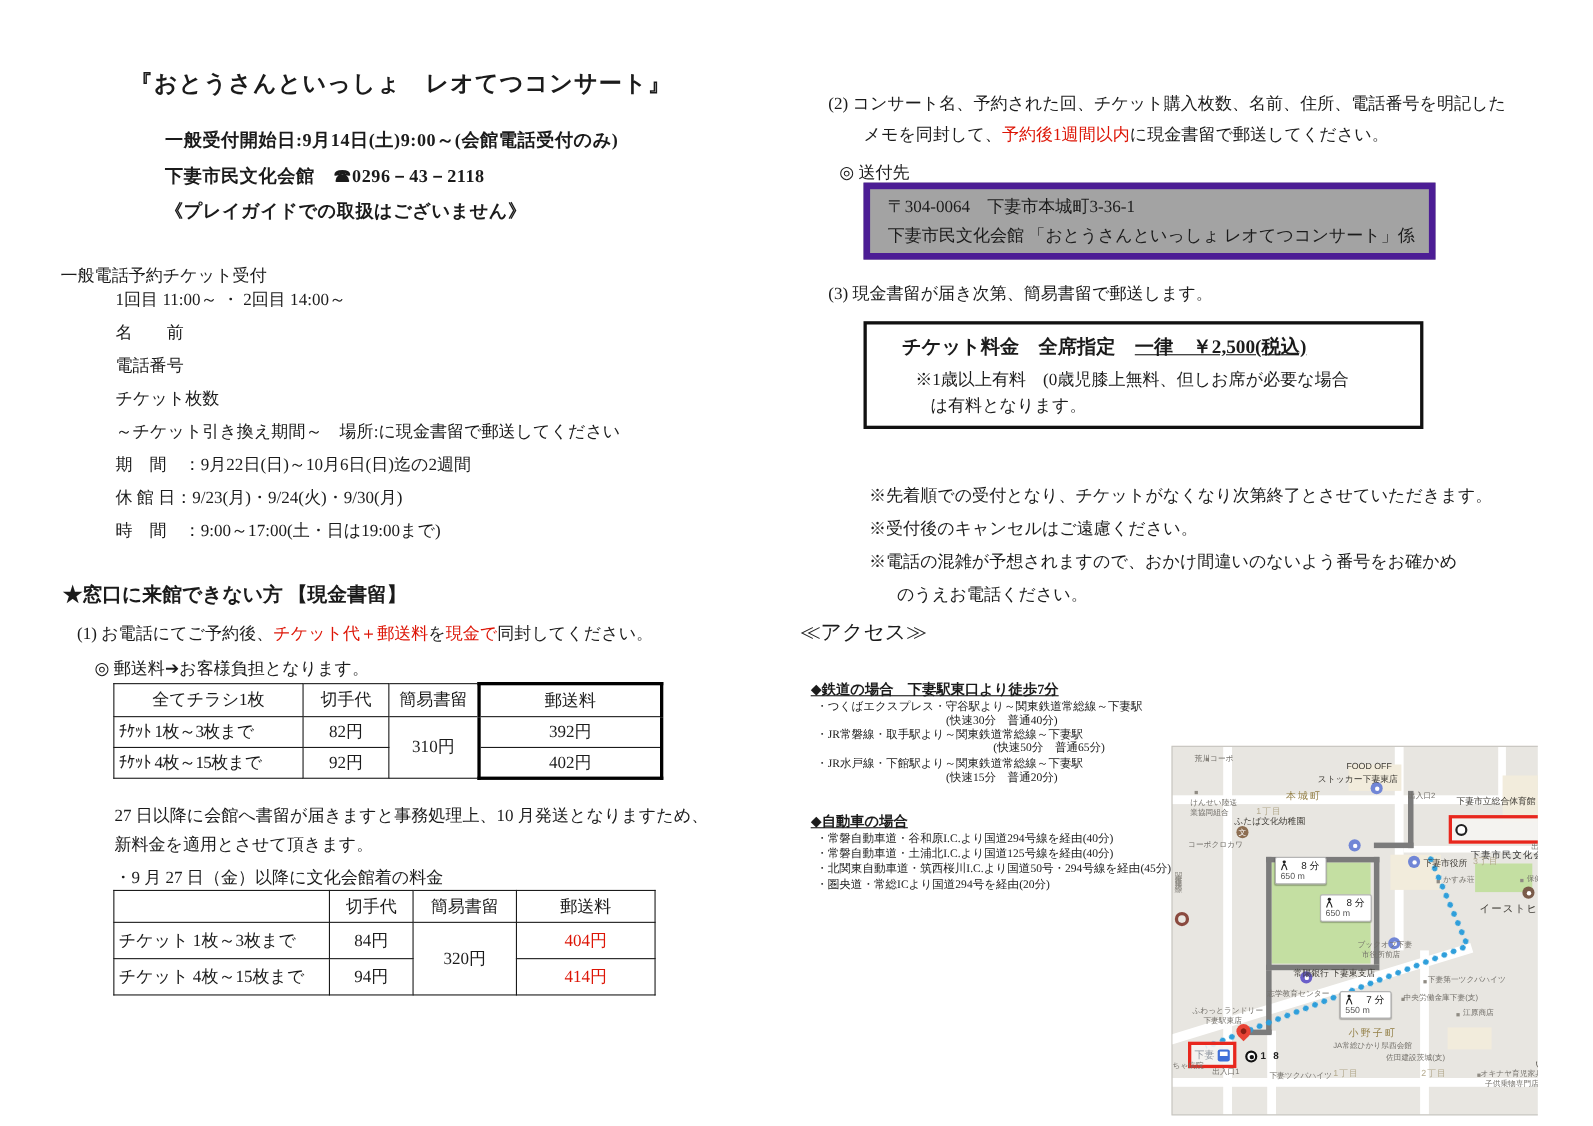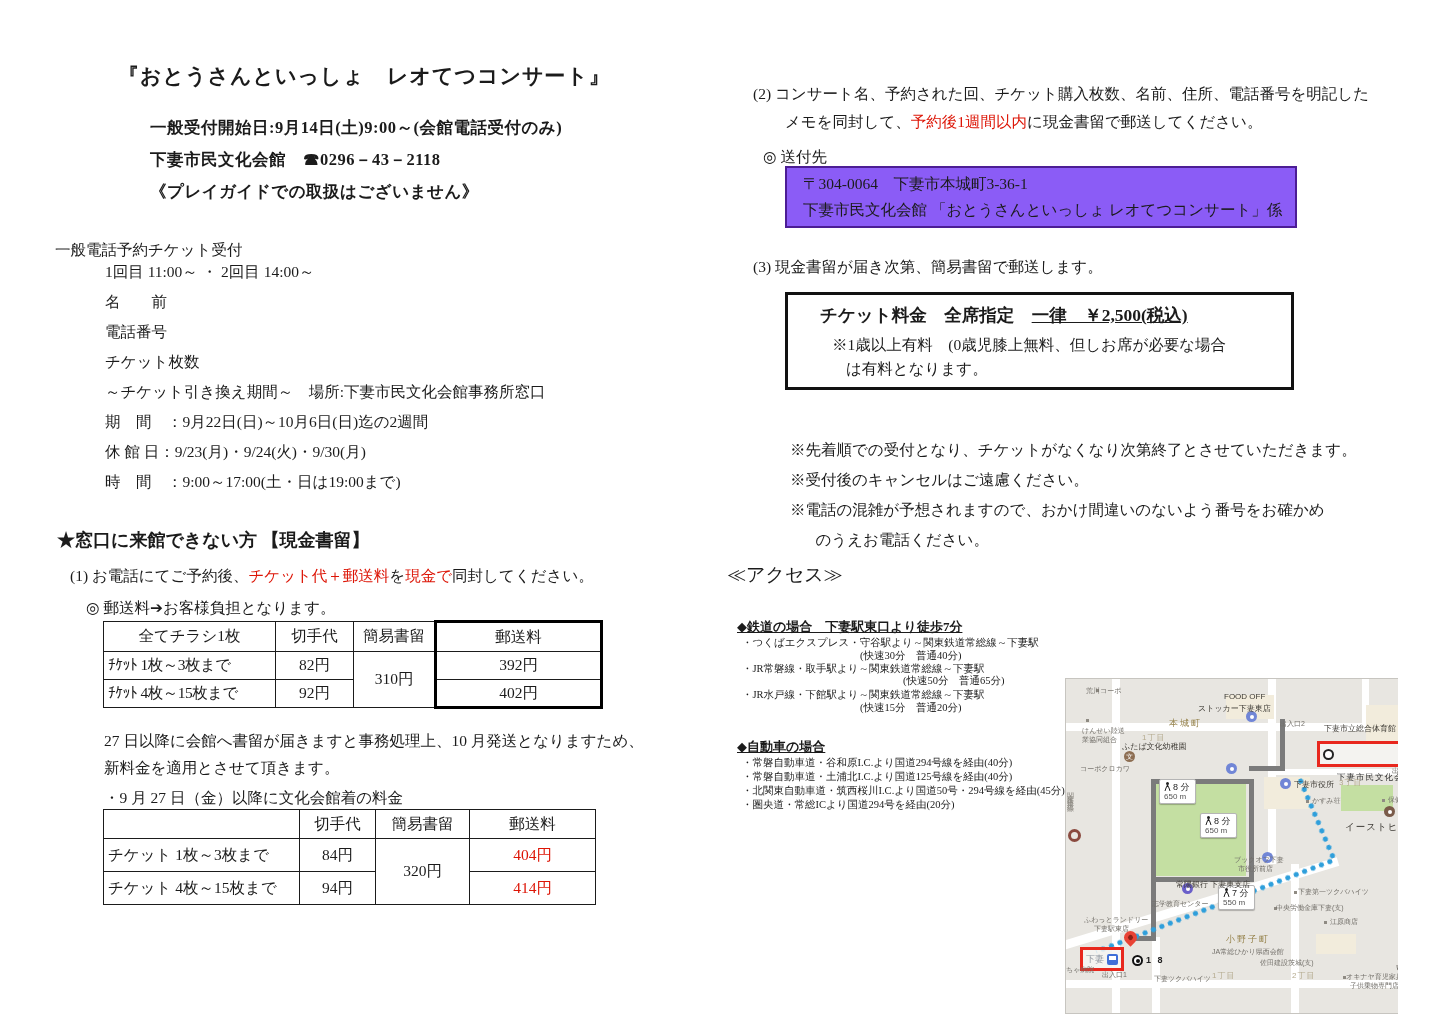--- a/index.html
+++ b/index.html
@@ -16,21 +16,21 @@
   table.fee{border-collapse:collapse;position:absolute;table-layout:fixed;}
   table.fee td,table.fee th{border:1.6px solid #1b1b1b;font-size:15.5px;font-weight:normal;
        text-align:center;padding:0;vertical-align:middle;}
   table.fee .lbl{text-align:left;padding-left:4px;}
   .halfkana{font-size:14.5px;letter-spacing:-0.5px;}
   .tl{border-left:3px solid #000 !important;}
   .tr2{border-right:3px solid #000 !important;}
   .tt{border-top:3px solid #000 !important;}
   .tb{border-bottom:3px solid #000 !important;}
   
-  .box{position:absolute;border:2px solid #4c1d95;background:#8b5cf6;}
+  .box{position:absolute;border:6px solid #4c1d95;background:#a3a3a3;}
   .pricebox{position:absolute;border:3px solid #111;background:#fff;}
   .small-access{font-size:10.5px;line-height:13px;}
   .acc-h{font-size:13px;font-weight:bold;text-decoration:underline;}
   
   .map{position:absolute;left:1065px;top:678px;width:381px;height:334px;background:#e8e6e1;
        border:1px solid #c7c5c0;overflow:hidden;font-family:"Liberation Sans","DejaVu Sans",sans-serif;}
   .road{position:absolute;background:#ffffff;}
   .park{position:absolute;background:#c4dfa2;}
   .bld{position:absolute;background:#f2ecdc;}
   .groute{position:absolute;background:#7b7b7b;}
@@ -45,21 +45,21 @@
   .lbl-district{font-size:8px;color:#b5ab8f;letter-spacing:1px;}
   .lbl-vert{font-size:7px;color:#8c8982;writing-mode:vertical-rl;letter-spacing:2px;}
   .poic{position:absolute;width:11px;height:11px;border-radius:50%;
         display:flex;align-items:center;justify-content:center;}
   .poic .wdot{width:4px;height:4px;background:#fff;border-radius:50%;}
   .blue{background:#7186d6;}
   .brown{background:#7a5b49;}
   .mdot{position:absolute;width:3px;height:3px;background:#8f8b83;}
   .badge{position:absolute;background:#fff;border:1px solid #b5b5b5;border-radius:2px;
          padding:2px 5px 2px 4px;box-shadow:0 1px 1px rgba(0,0,0,.25);}
-  .b-top{font-size:9px;color:#1d1d1d;display:flex;align-items:center;gap:2px;line-height:10px;}
+  .b-top{font-size:9px;color:#1d1d1d;display:flex;align-items:center;gap:12px;line-height:10px;}
   .b-dist{font-size:8px;color:#555;line-height:9px;}
   .redbox{position:absolute;border:3px solid #e8271d;display:flex;align-items:center;gap:3px;
           padding:0 3px;background:rgba(246,245,242,.85);}
   .venue-ring{width:7px;height:7px;border:2.5px solid #222;border-radius:50%;background:#fff;flex:0 0 auto;}
   .venue-txt{font-size:8.5px;color:#333;letter-spacing:1px;white-space:nowrap;margin-top:47px;}
   .station-txt{font-size:9px;color:#8d949e;white-space:nowrap;}
   .train{width:11px;height:11px;background:#3f6fd8;border-radius:2px;position:relative;flex:0 0 auto;}
   .train:after{content:"";position:absolute;left:2px;top:2px;width:7px;height:4px;background:#fff;}
   .pin{position:absolute;width:13px;height:13px;background:#e94335;border-radius:50% 50% 0 50%;
        transform:rotate(45deg);}
@@ -77,21 +77,21 @@
 
   <div class="abs hdr" style="left:150px;top:117px;">一般受付開始日:9月14日(土)9:00～(会館電話受付のみ)</div>
   <div class="abs hdr" style="left:150px;top:149px;">下妻市民文化会館　☎0296－43－2118</div>
   <div class="abs hdr" style="left:150px;top:181px;">《プレイガイドでの取扱はございません》</div>
 
   <div class="abs body15" style="left:55px;top:240px;">一般電話予約チケット受付</div>
   <div class="abs body15" style="left:105px;top:262px;">1回目 11:00～ ・ 2回目 14:00～</div>
   <div class="abs body15" style="left:105px;top:292px;">名　　前</div>
   <div class="abs body15" style="left:105px;top:322px;">電話番号</div>
   <div class="abs body15" style="left:105px;top:352px;">チケット枚数</div>
-  <div class="abs body15" style="left:105px;top:382px;">～チケット引き換え期間～　場所:下妻市民文化会館事務所窓口</div>
+  <div class="abs body15" style="left:105px;top:382px;">～チケット引き換え期間～　場所:に現金書留で郵送してください</div>
   <div class="abs body15" style="left:105px;top:412px;">期　間　：9月22日(日)～10月6日(日)迄の2週間</div>
   <div class="abs body15" style="left:105px;top:442px;">休 館 日：9/23(月)・9/24(火)・9/30(月)</div>
   <div class="abs body15" style="left:105px;top:472px;">時　間　：9:00～17:00(土・日は19:00まで)</div>
 
   <div class="abs sec" style="left:57px;top:528px;">★窓口に来館できない方 【現金書留】</div>
 
   <div class="abs body15" style="left:70px;top:566px;">
     <span>(1)</span>
     <span>お電話にてご予約後、</span><span class="red">チケット代＋郵送料</span><span>を</span><span class="red">現金で</span><span>同封してください。</span>
   </div>
@@ -291,21 +291,21 @@
     <div class="badge" style="left:134px;top:134px;">
       <div class="b-top">
           <svg width="7" height="10" viewBox="0 0 7 10">
             <circle cx="3.5" cy="1.5" r="1.5" fill="#222"></circle>
             <path d="M3.5 3 L2 6 L1 9 M3.5 3 L5 6 L6 9 M3.5 3 L3.5 5" stroke="#222" stroke-width="1" fill="none"></path>
           </svg>
           <span>8 分</span>
         </div>
       <div class="b-dist">650 m</div>
     </div>
-    <div class="badge" style="left:152px;top:206px;">
+    <div class="badge" style="left:152px;top:222px;">
       <div class="b-top">
           <svg width="7" height="10" viewBox="0 0 7 10">
             <circle cx="3.5" cy="1.5" r="1.5" fill="#222"></circle>
             <path d="M3.5 3 L2 6 L1 9 M3.5 3 L5 6 L6 9 M3.5 3 L3.5 5" stroke="#222" stroke-width="1" fill="none"></path>
           </svg>
           <span>7 分</span>
         </div>
       <div class="b-dist">550 m</div>
     </div>
 

